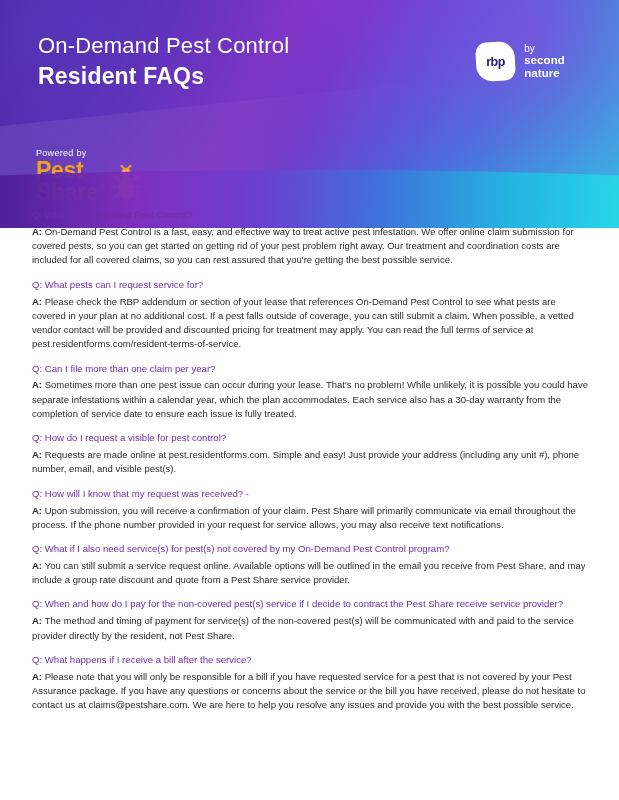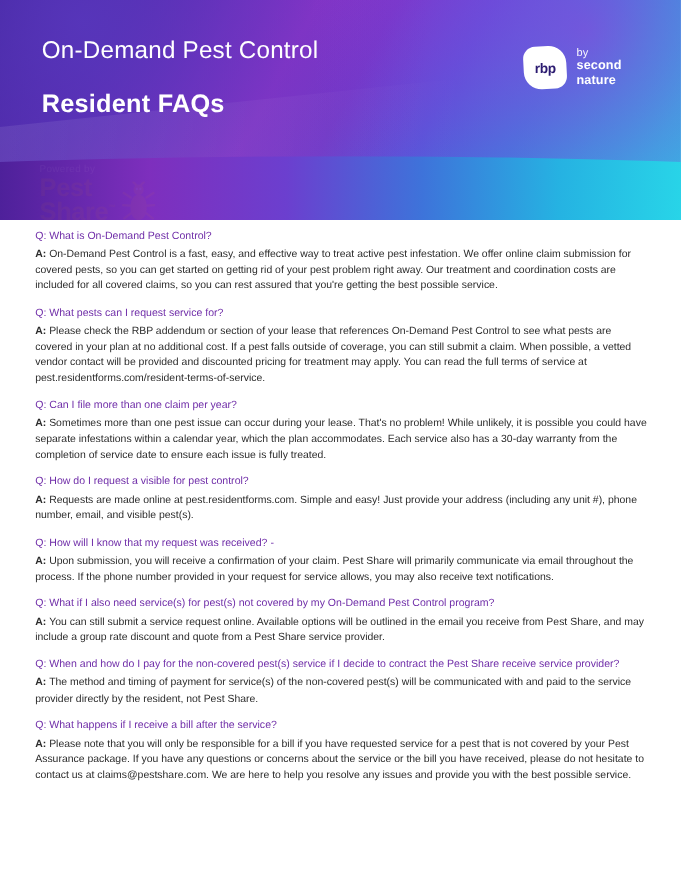--- a/index.html
+++ b/index.html
@@ -10,21 +10,21 @@
     background: #ffffff;
     font-family: "Liberation Sans", sans-serif;
     overflow: hidden;
     position: relative;
   }
 
   
   .banner {
     position: relative;
     width: 619px;
-    height: 200px;
+    height: 228px;
     background:
       radial-gradient(circle at 86% 14%, rgba(150,60,220,0.65) 0%, rgba(150,60,220,0) 45%),
       radial-gradient(circle at 12% 10%, rgba(88,56,190,0.85) 0%, rgba(88,56,190,0) 55%),
       linear-gradient(118deg,
         #3b1d8f 0%,
         #5626a8 16%,
         #7c2fbf 30%,
         #8f33c8 40%,
         #7638c9 50%,
         #4f57d8 62%,
@@ -64,21 +64,21 @@
     font-size: 22px;
     font-weight: normal;
     letter-spacing: 0.2px;
     line-height: 1.25;
   }
   .title-line2 {
     font-size: 23px;
     font-weight: bold;
     letter-spacing: 0.2px;
     line-height: 1.3;
-    margin-top: 20px;
+    margin-top: 2px;
   }
 
   
   .rbp-logo {
     position: absolute;
     right: 54px;
     top: 42px;
     display: flex;
     align-items: center;
     gap: 9px;

